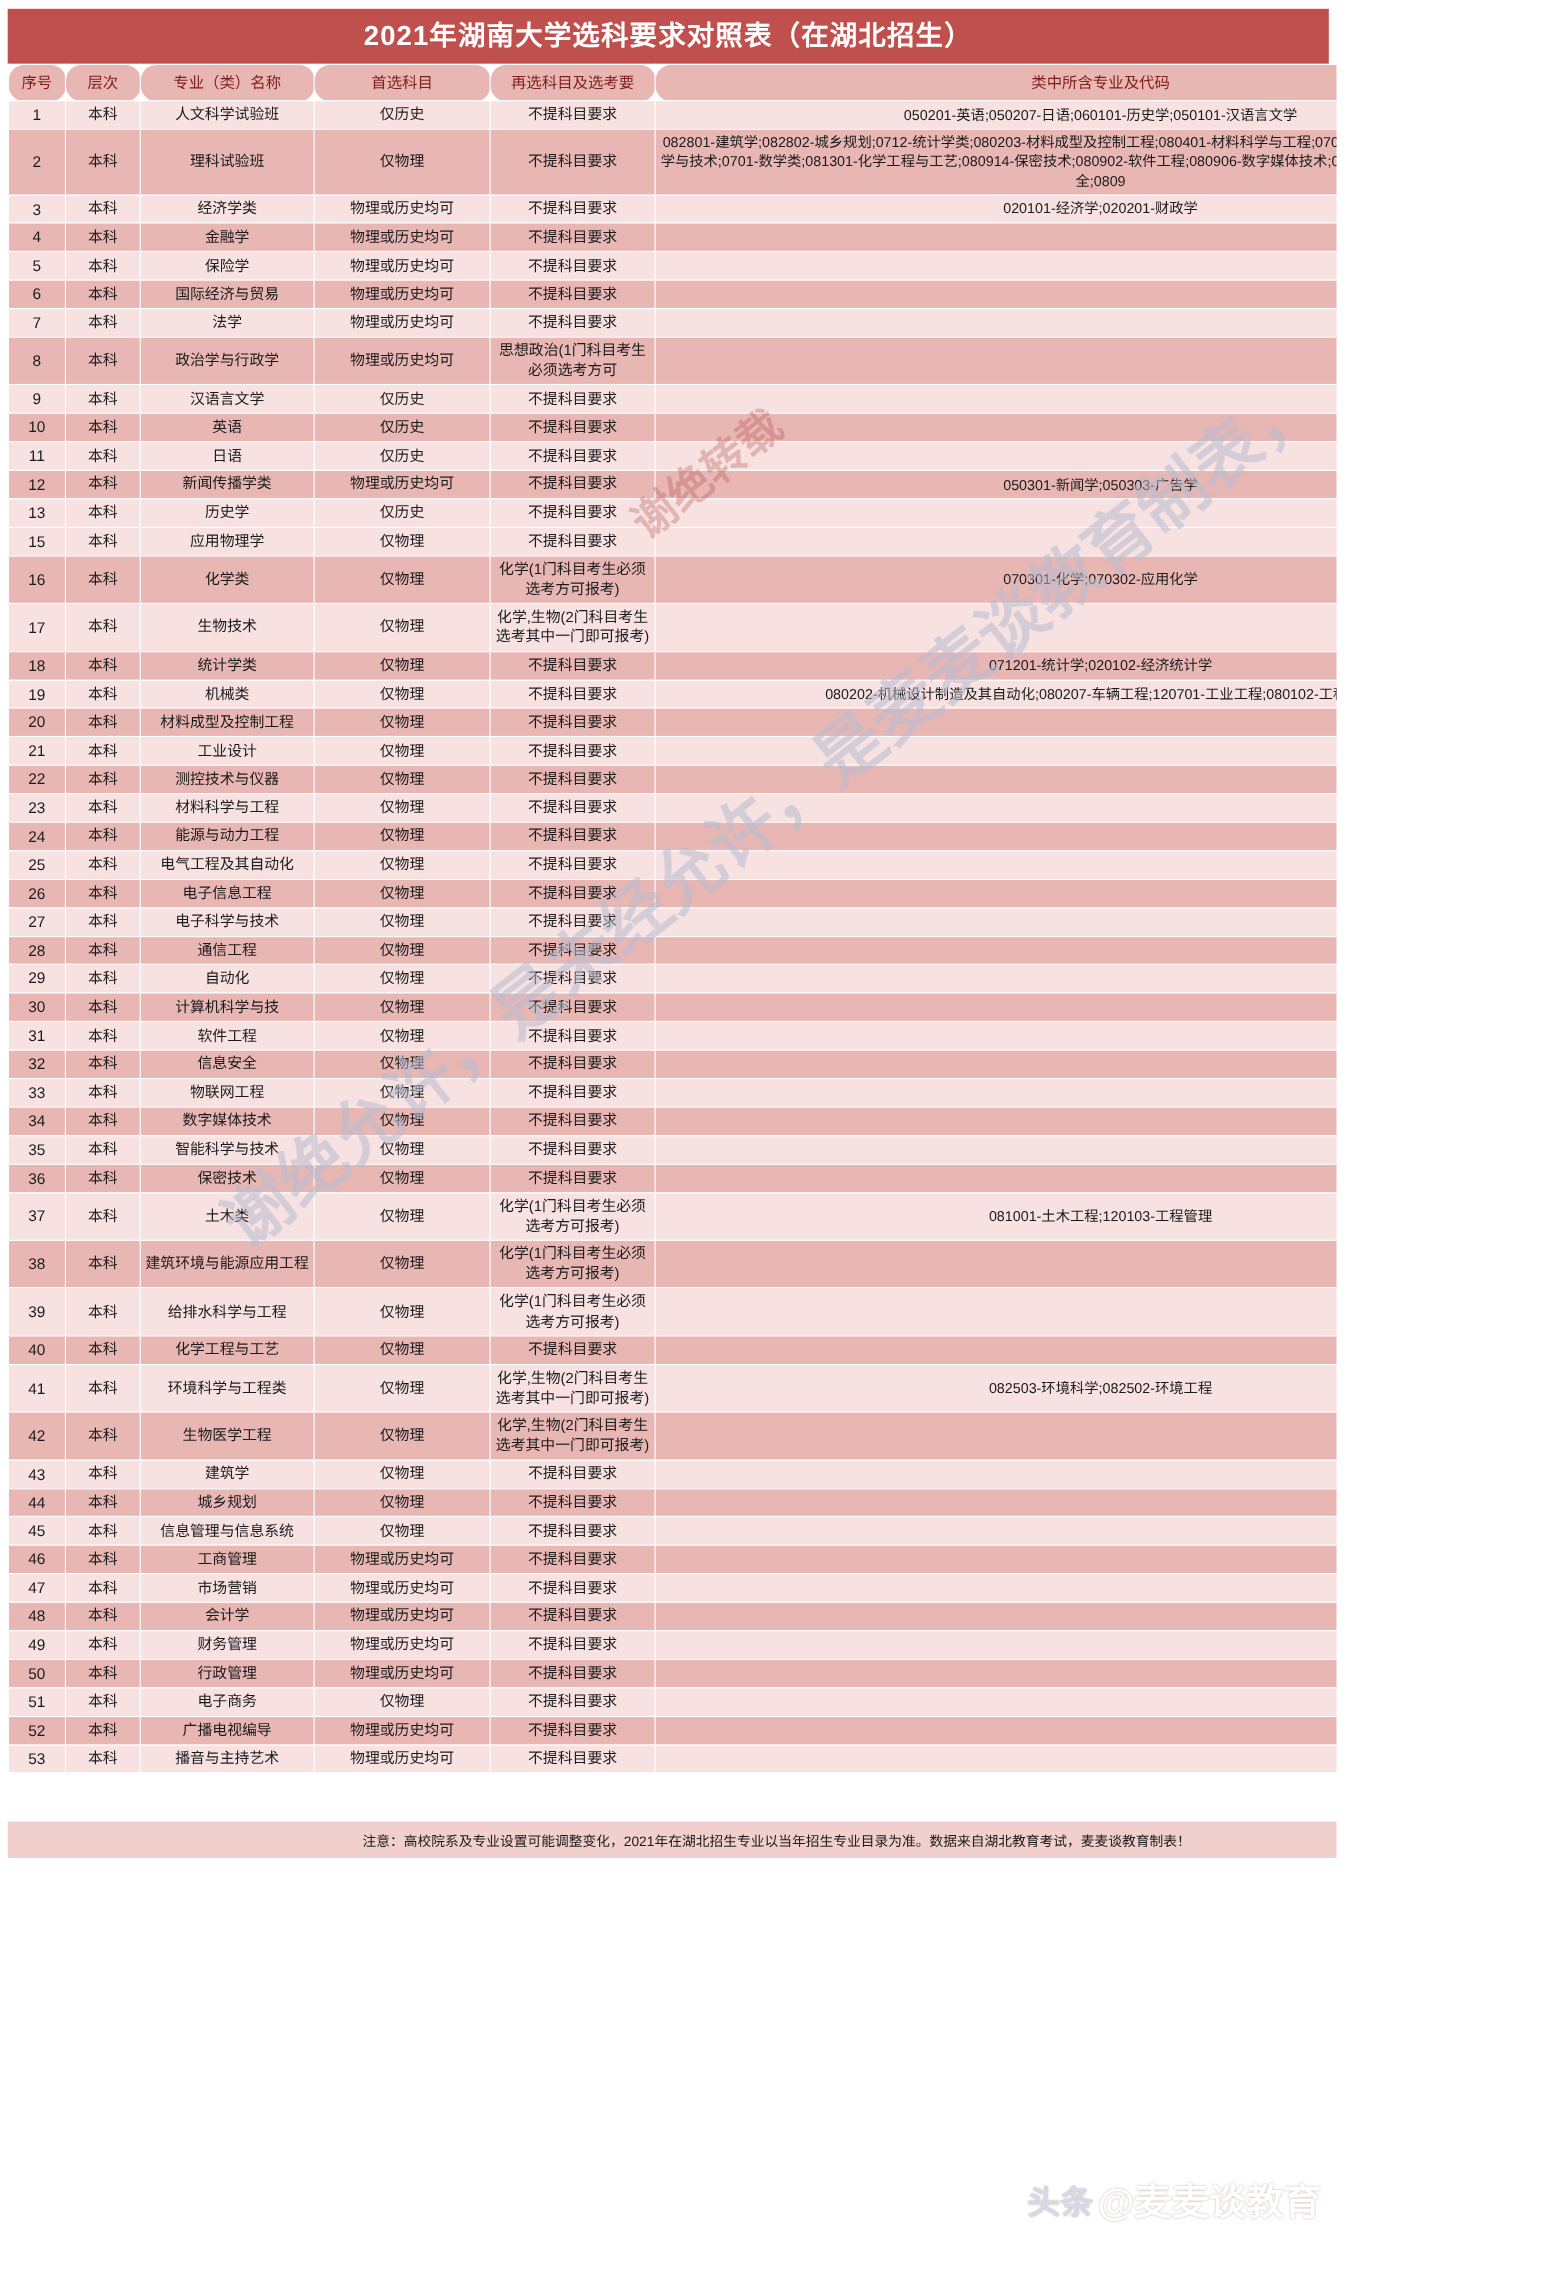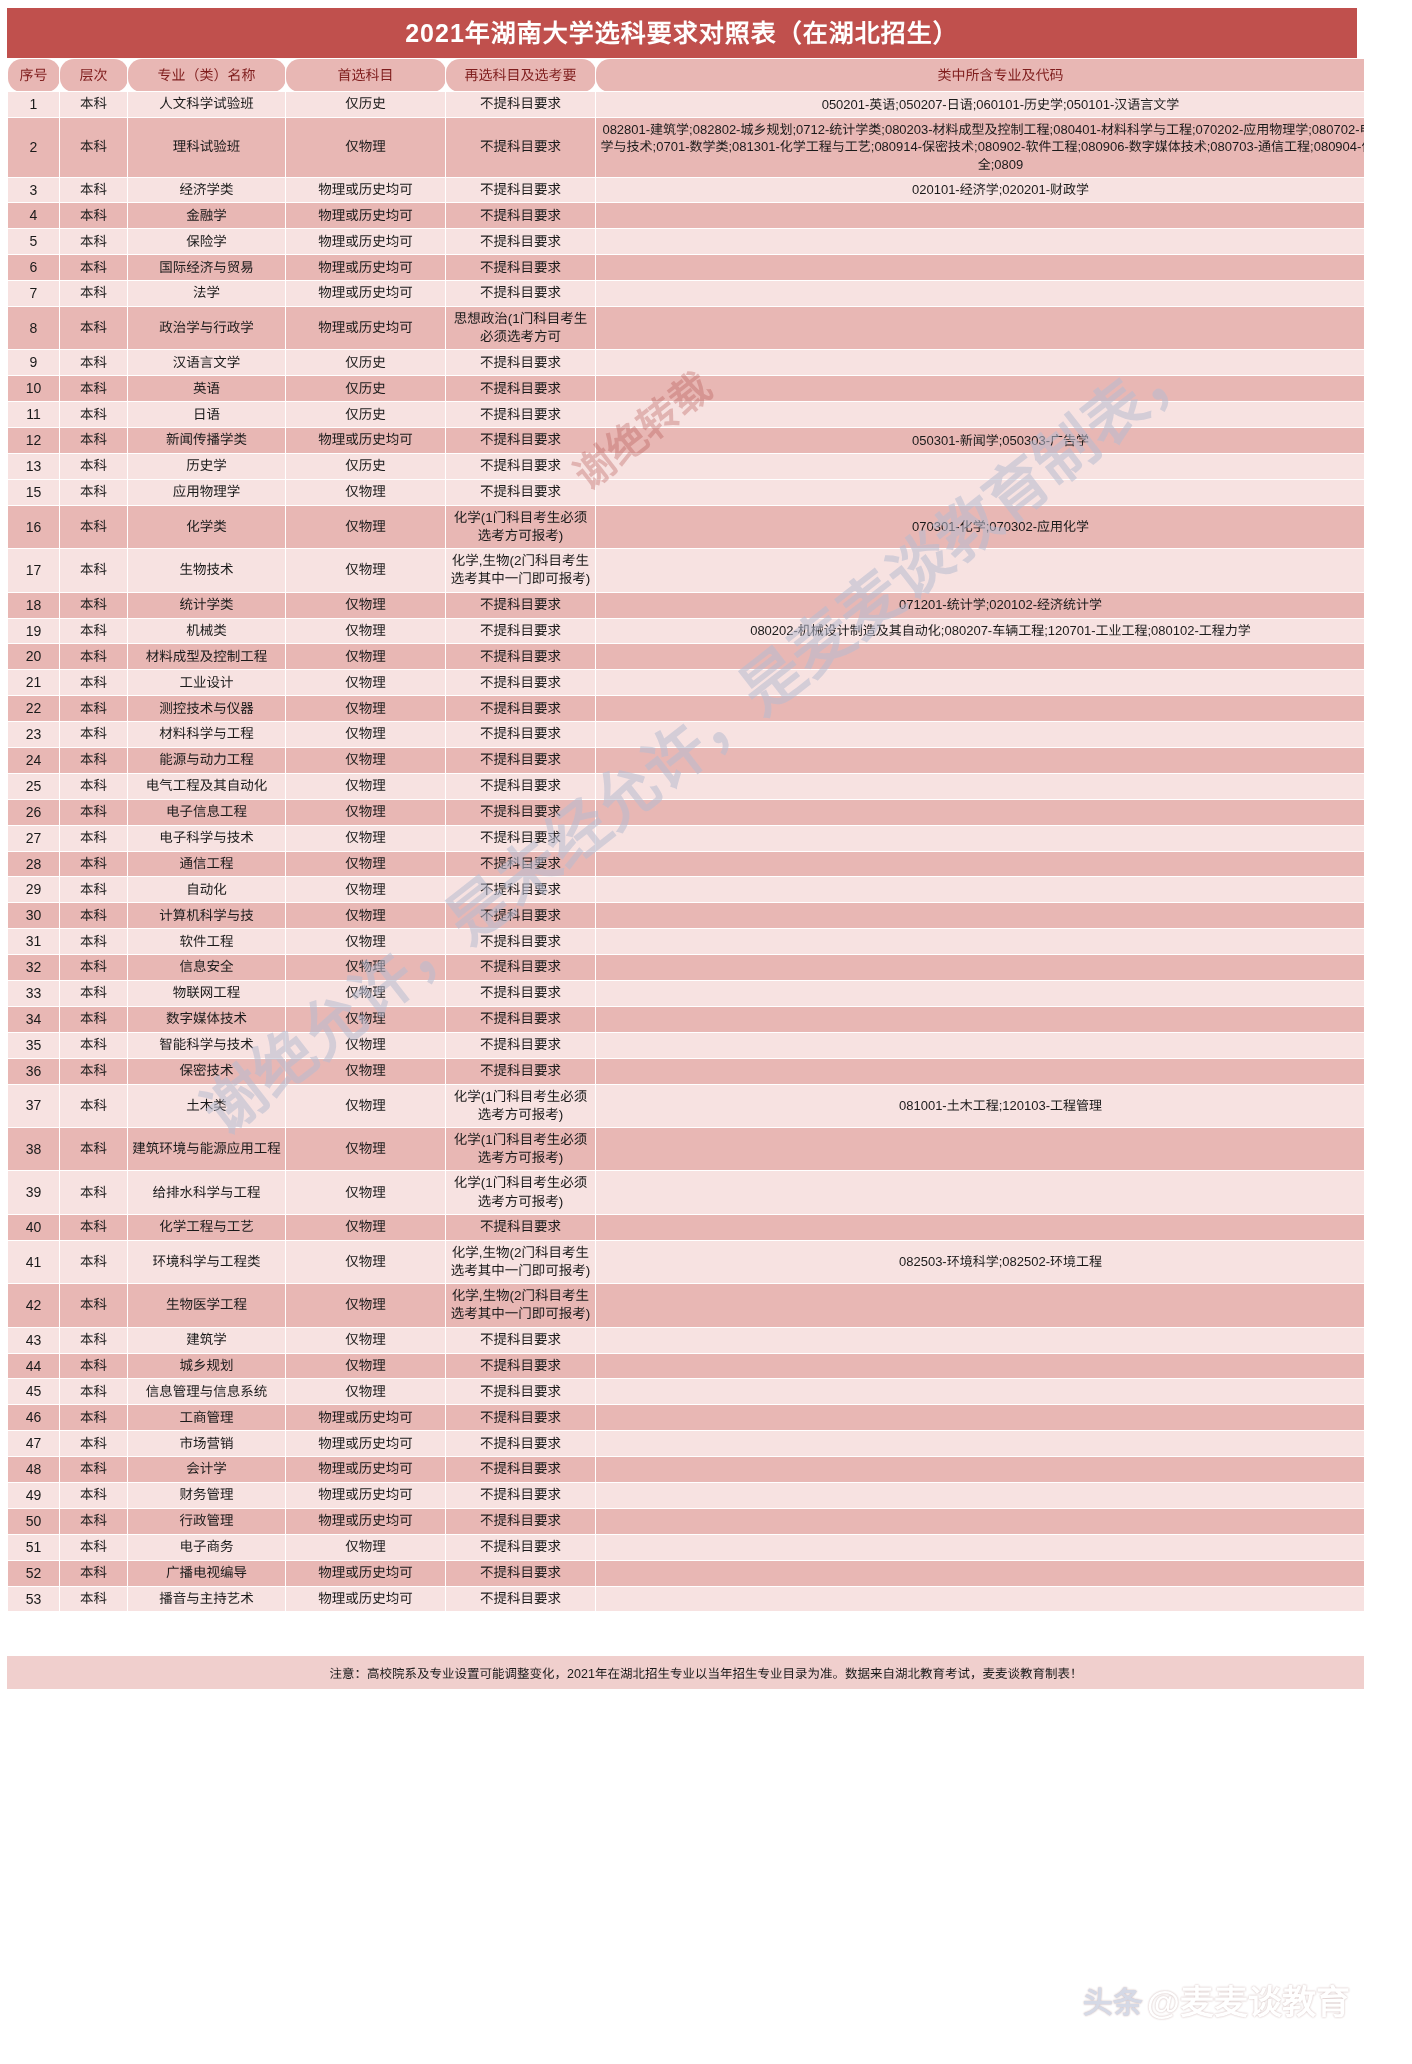--- a/index.html
+++ b/index.html
@@ -10,21 +10,21 @@
   }
   body {
     width: 1412px;
     font-family: "Liberation Sans", "DejaVu Sans", sans-serif;
     color: #1a1a1a;
     -webkit-font-smoothing: antialiased;
   }
 
   #page {
     position: relative;
-    width: 1364px;
+    width: 1215px;
     min-height: 2064px;
     background: #ffffff;
     overflow: hidden;
     box-sizing: border-box;
     padding: 8px 7px 0 7px;
   }
 
   
   .title-bar {
     background: #c0504d;

